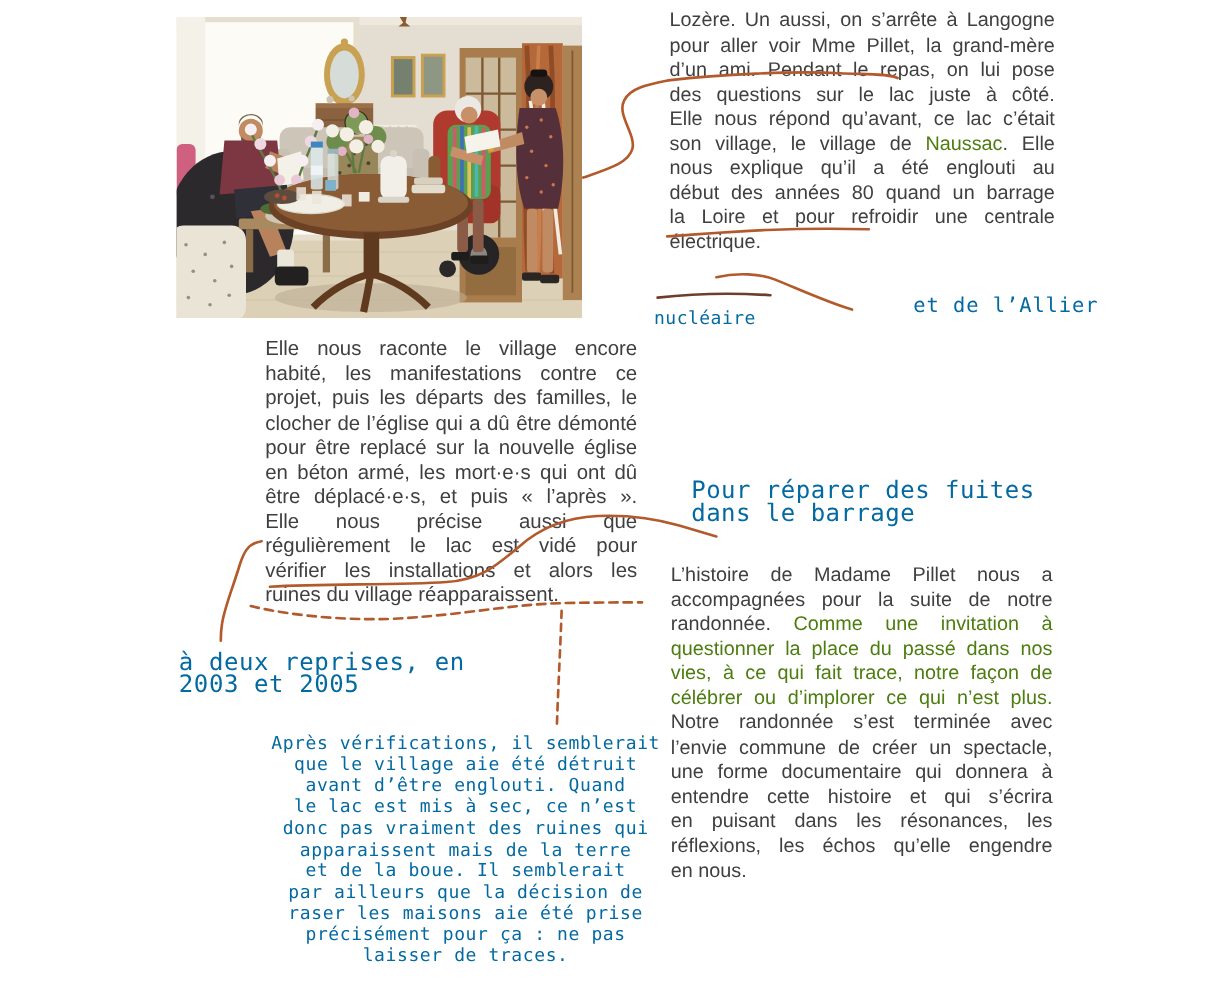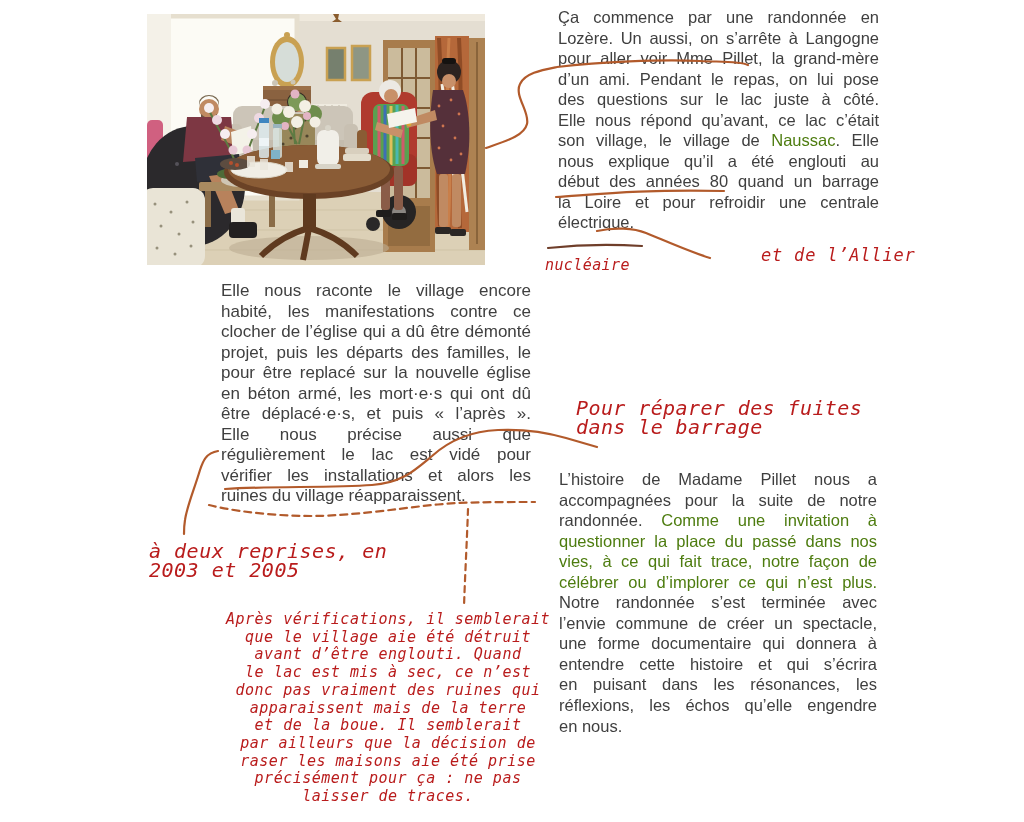--- a/index.html
+++ b/index.html
@@ -18,21 +18,21 @@
   .para { position:absolute; color:#3f3f3f; }
   .para .tline { text-align:justify; text-align-last:justify; white-space:normal; }
   .para .tline.last { text-align-last:left; }
   #para-intro   { left:558px; top:7px;   width:321px; font-size:16.5px; line-height:20.55px; }
   #para-village { left:221px; top:281px; width:310px; font-size:17px; line-height:20.55px; }
   #para-outro   { left:559px; top:469px; width:318px; font-size:16.5px; line-height:20.55px; }
   .blue { color:#4d7c0f; }
   
   .ann {
     position:absolute; font-family:"DejaVu Sans Mono", monospace;
-    font-style:italic; color:#b91c1c;
+    color:#0369a1;
   }
   #ann-nucleaire     { left:545px; top:256px; font-size:15px;   line-height:19px;   letter-spacing:.4px; }
   #ann-allier        { left:713px; top:245px; font-size:17px;   line-height:20px;   letter-spacing:.8px;margin-left:48px; }
   #ann-fuites        { left:576px; top:399px; font-size:20px; line-height:18.5px; letter-spacing:.4px; }
   #ann-reprises      { left:149px; top:542px; font-size:20px; line-height:19px;   letter-spacing:.5px; }
   #ann-verifications { left:226px; top:611px; font-size:15px;   line-height:17.7px; letter-spacing:.5px;text-align:center; }
   
   .marks { position:absolute; left:0; top:0; width:1024px; height:822px; pointer-events:none; }
 </style>
 </head>
@@ -266,37 +266,36 @@
         <rect x="138" y="148" width="8" height="10" fill="#eae5da" opacity="0.85"></rect>
         <rect x="124" y="136" width="9" height="9" fill="#7fb2c8"></rect>
         <rect x="152" y="146" width="9" height="8" fill="#efece2"></rect>
         <rect x="196" y="140" width="28" height="7" rx="2" fill="#e3dccc"></rect>
         <rect x="198" y="134" width="24" height="6" rx="2" fill="#d8cfbe"></rect>
       </g>
     </svg>
   </div>
 
   <div class="para" id="para-intro">
-      <div class="tline">Ça commence par une randonnée en</div>
       <div class="tline">Lozère. Un aussi, on s’arrête à Langogne</div>
       <div class="tline">pour aller voir Mme Pillet, la grand-mère</div>
       <div class="tline">d’un ami. Pendant le repas, on lui pose</div>
       <div class="tline">des questions sur le lac juste à côté.</div>
       <div class="tline">Elle nous répond qu’avant, ce lac c’était</div>
       <div class="tline"><span>son village, le village de </span><span class="blue">Naussac</span><span>. Elle</span></div>
       <div class="tline">nous explique qu’il a été englouti au</div>
       <div class="tline">début des années 80 quand un barrage</div>
       <div class="tline">la Loire et pour refroidir une centrale</div>
       <div class="tline last">électrique.</div>
     </div>
   <div class="para" id="para-village">
       <div class="tline">Elle nous raconte le village encore</div>
       <div class="tline">habité, les manifestations contre ce</div>
+      <div class="tline">projet, puis les départs des familles, le</div>
       <div class="tline">clocher de l’église qui a dû être démonté</div>
-      <div class="tline">projet, puis les départs des familles, le</div>
       <div class="tline">pour être replacé sur la nouvelle église</div>
       <div class="tline">en béton armé, les mort·e·s qui ont dû</div>
       <div class="tline">être déplacé·e·s, et puis « l’après ».</div>
       <div class="tline">Elle nous précise aussi que</div>
       <div class="tline">régulièrement le lac est vidé pour</div>
       <div class="tline">vérifier les installations et alors les</div>
       <div class="tline last">ruines du village réapparaissent.</div>
     </div>
   <div class="para" id="para-outro">
       <div class="tline">L’histoire de Madame Pillet nous a</div>

